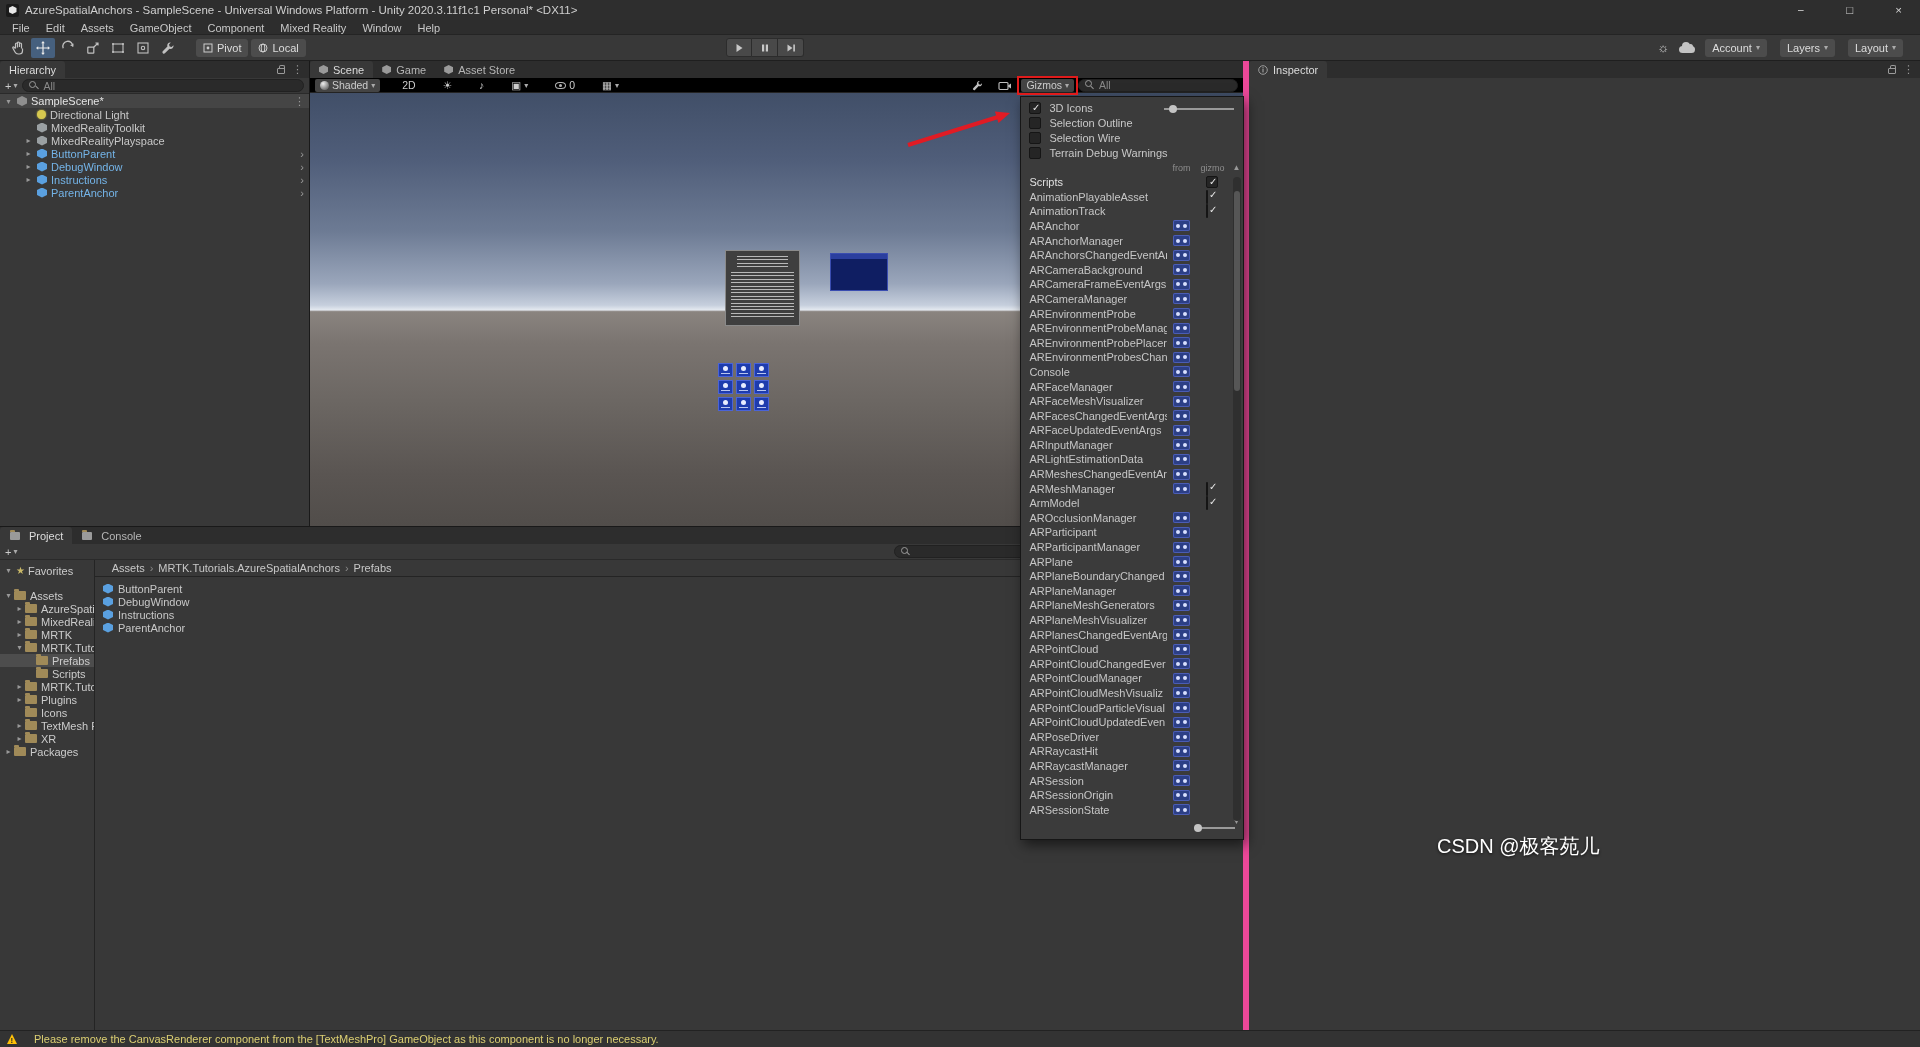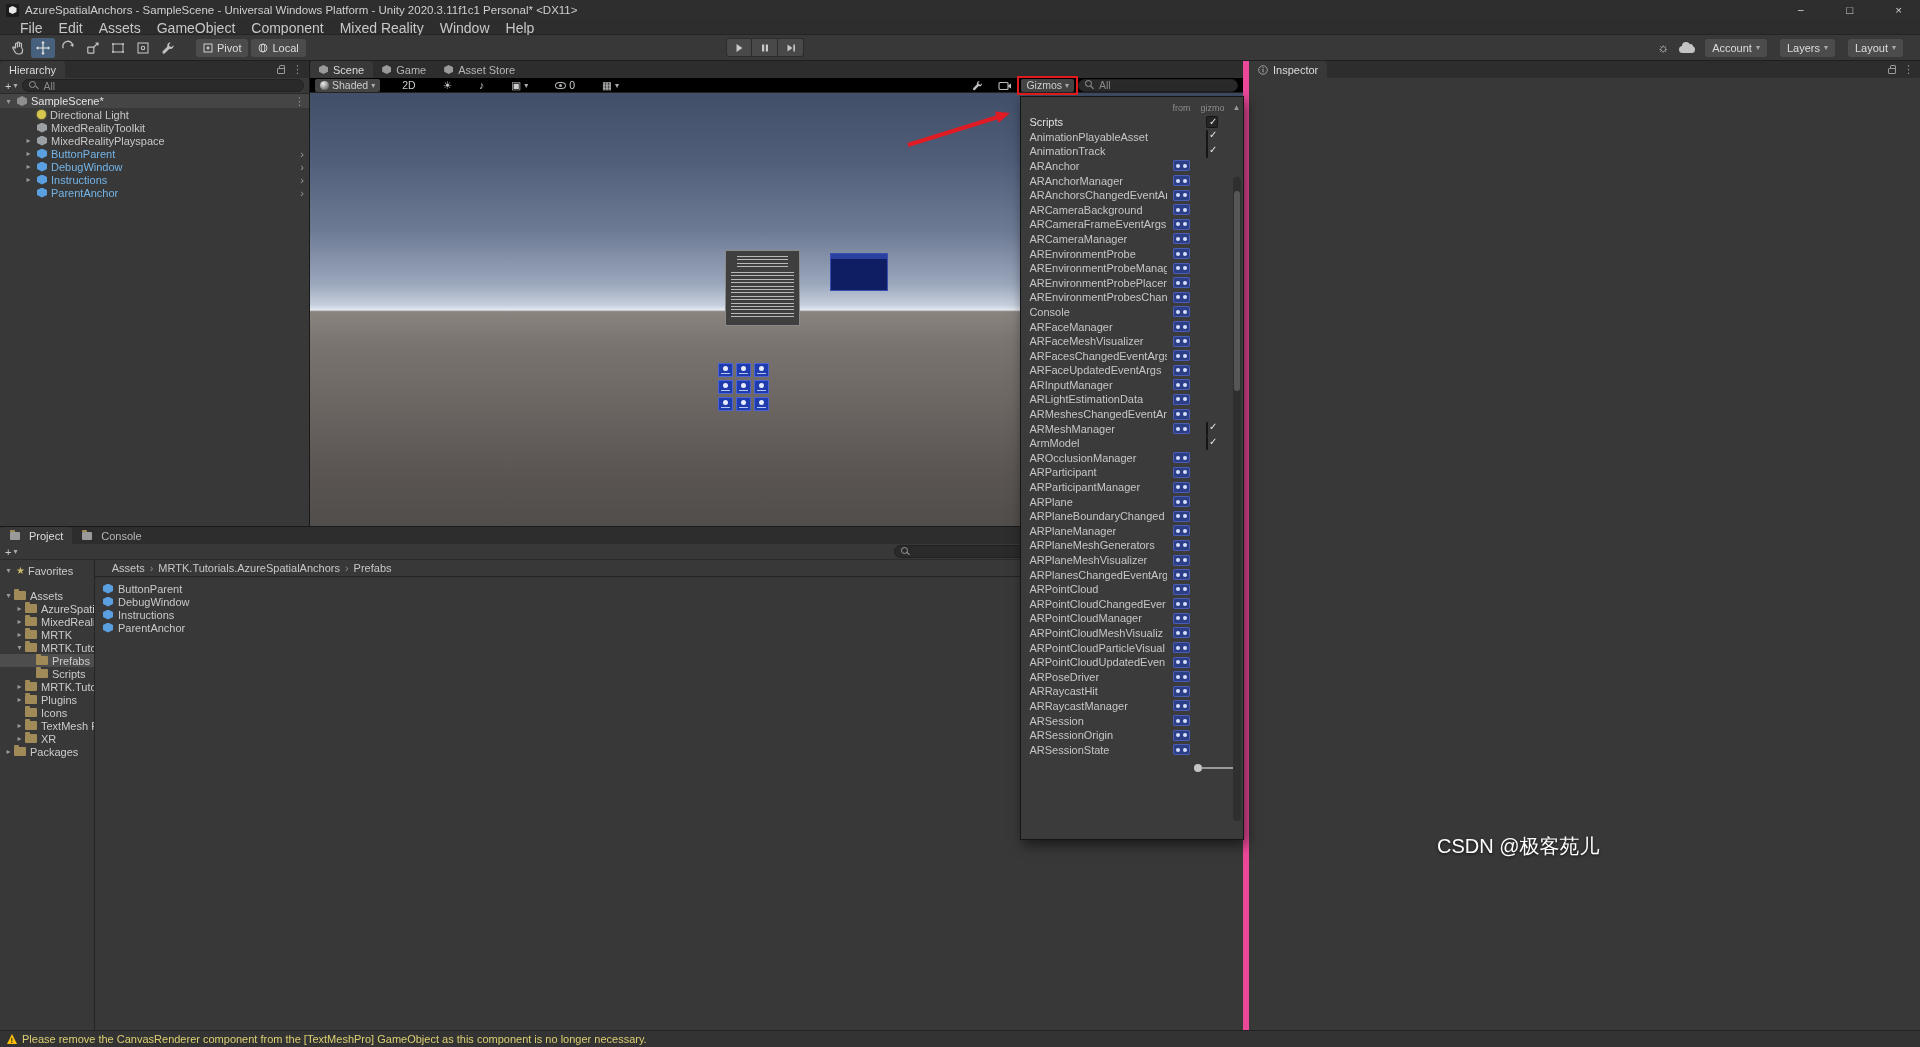--- a/index.html
+++ b/index.html
@@ -8,21 +8,21 @@
     font-family:"Liberation Sans", sans-serif;
     font-size:11px; color:#c8c8c8; background:#383838; position:relative;
   }
   
   .titlebar { height:20px; background:#2e2e2e; display:flex; align-items:center; gap:6px; padding:0 6px; font-size:11.5px; color:#cfcfcf; }
   .app-icon { width:13px; height:13px; background:#1b1b1b; border-radius:2px; display:flex; align-items:center; justify-content:center; flex:none; }
   .app-icon i { width:8px; height:8px; background:#e8e8e8; clip-path:polygon(50% 0,100% 25%,100% 75%,50% 100%,0 75%,0 25%); }
   .win-controls { margin-left:auto; display:flex; gap:42px; padding-right:12px; color:#d5d5d5; }
   .win-controls span { cursor:default; }
   
-  .menubar { height:15px; background:#2d2d2d; border-bottom:1px solid #242424; display:flex; align-items:flex-start; padding-left:12px; font-size:14px; }
+  .menubar { height:15px; background:#2d2d2d; border-bottom:1px solid #242424; display:flex; align-items:flex-end; padding-left:4px; font-size:11px; }
   .menu-item { padding:0 8px; }
   
   .toolbar { height:26px; background:#383838; border-bottom:1px solid #1f1f1f; display:flex; align-items:center; position:relative; }
   .tool-group { display:flex; margin-left:6px; gap:1px; }
   .tool-btn { width:24px; height:20px; display:flex; align-items:center; justify-content:center; border-radius:2px; }
   .tool-btn.active { background:#46607e; }
   .pill-btn { background:#4c4c4c; height:18px; border-radius:3px; padding:0 7px; display:flex; align-items:center; gap:4px; margin-right:3px; color:#ddd; }
   .pivot-group { display:flex; margin-left:16px; }
   .play-group { position:absolute; left:726px; top:3px; display:flex; }
   .play-btn { width:26px; height:19px; background:#494949; border:1px solid #2c2c2c; border-left-width:0; display:flex; align-items:center; justify-content:center; }
@@ -130,21 +130,21 @@
   .star { color:#c9b868; font-size:10px; }
   .folder { width:12px; height:9px; background:#a08a58; border-radius:1px; position:relative; margin:0 4px 0 1px; flex:none; }
   .folder::before { content:""; position:absolute; top:-2px; left:0; width:5px; height:2px; background:#a08a58; border-radius:1px 1px 0 0; }
   .project-content { flex:1; display:flex; flex-direction:column; min-width:0; }
   .breadcrumb-row { height:17px; border-bottom:1px solid #242424; display:flex; align-items:center; gap:5px; padding-left:8px; flex:none; }
   .bc-sep { color:#8a8a8a; }
   .content-list { padding:5px 8px; }
   .c-row { height:13px; display:flex; align-items:center; gap:5px; }
   .proj-search { width:344px; flex:none; margin-left:auto; }
   
-  .statusbar { position:absolute; left:0; right:0; bottom:0; height:17px; background:#333; border-top:1px solid #222; display:flex; align-items:center; gap:5px; padding-left:7px; color:#dccf72; }
+  .statusbar { position:absolute; left:0; right:0; bottom:0; height:17px; background:#333; border-top:1px solid #222; display:flex; align-items:center; gap:17px; padding-left:7px; color:#dccf72; }
   .warn-tri { width:0; height:0; border-left:5.5px solid transparent; border-right:5.5px solid transparent; border-bottom:10px solid #ffc107; position:relative; flex:none; }
   .warn-tri::after { content:"!"; position:absolute; left:-1.5px; top:1.5px; font-size:8px; font-weight:bold; color:#262626; }
   .watermark { position:absolute; left:1437px; top:833px; z-index:800; color:#fff; font-size:20px; text-shadow:0 1px 3px rgba(0,0,0,.7); }
   svg.ic { display:block; }
 </style>
 </head>
 <body>
 
 <div class="titlebar">
   <span class="app-icon">
@@ -400,20 +400,46 @@
                 </svg>
             </span>
             <span class="gz-wrap">
               <span class="sbtn">
                   <span>Gizmos</span>
                   <span class="chev">▾</span>
                 </span>
               <span class="red-box"></span>
 
               <div class="gizmos-dropdown">
+                <div>
+
+                    <div class="gd-toggle">
+                      <span class="cb checked"></span>
+                      <span>3D Icons</span>
+                      <span class="mini-slider"></span>
+                    </div>
+
+                    <div class="gd-toggle">
+                      <span class="cb"></span>
+                      <span>Selection Outline</span>
+
+                    </div>
+
+                    <div class="gd-toggle">
+                      <span class="cb"></span>
+                      <span>Selection Wire</span>
+
+                    </div>
+
+                    <div class="gd-toggle">
+                      <span class="cb"></span>
+                      <span>Terrain Debug Warnings</span>
+
+                    </div>
+                  </div>
                 <div class="gd-colheads">
                   <span class="c-icon">from</span>
                   <span class="c-gizmo">gizmo</span>
                   <span class="gd-up">▲</span>
                 </div>
                 <div class="gd-section">
                   <span>Scripts</span>
                   <span class="cb checked"></span>
                 </div>
                 <div>

